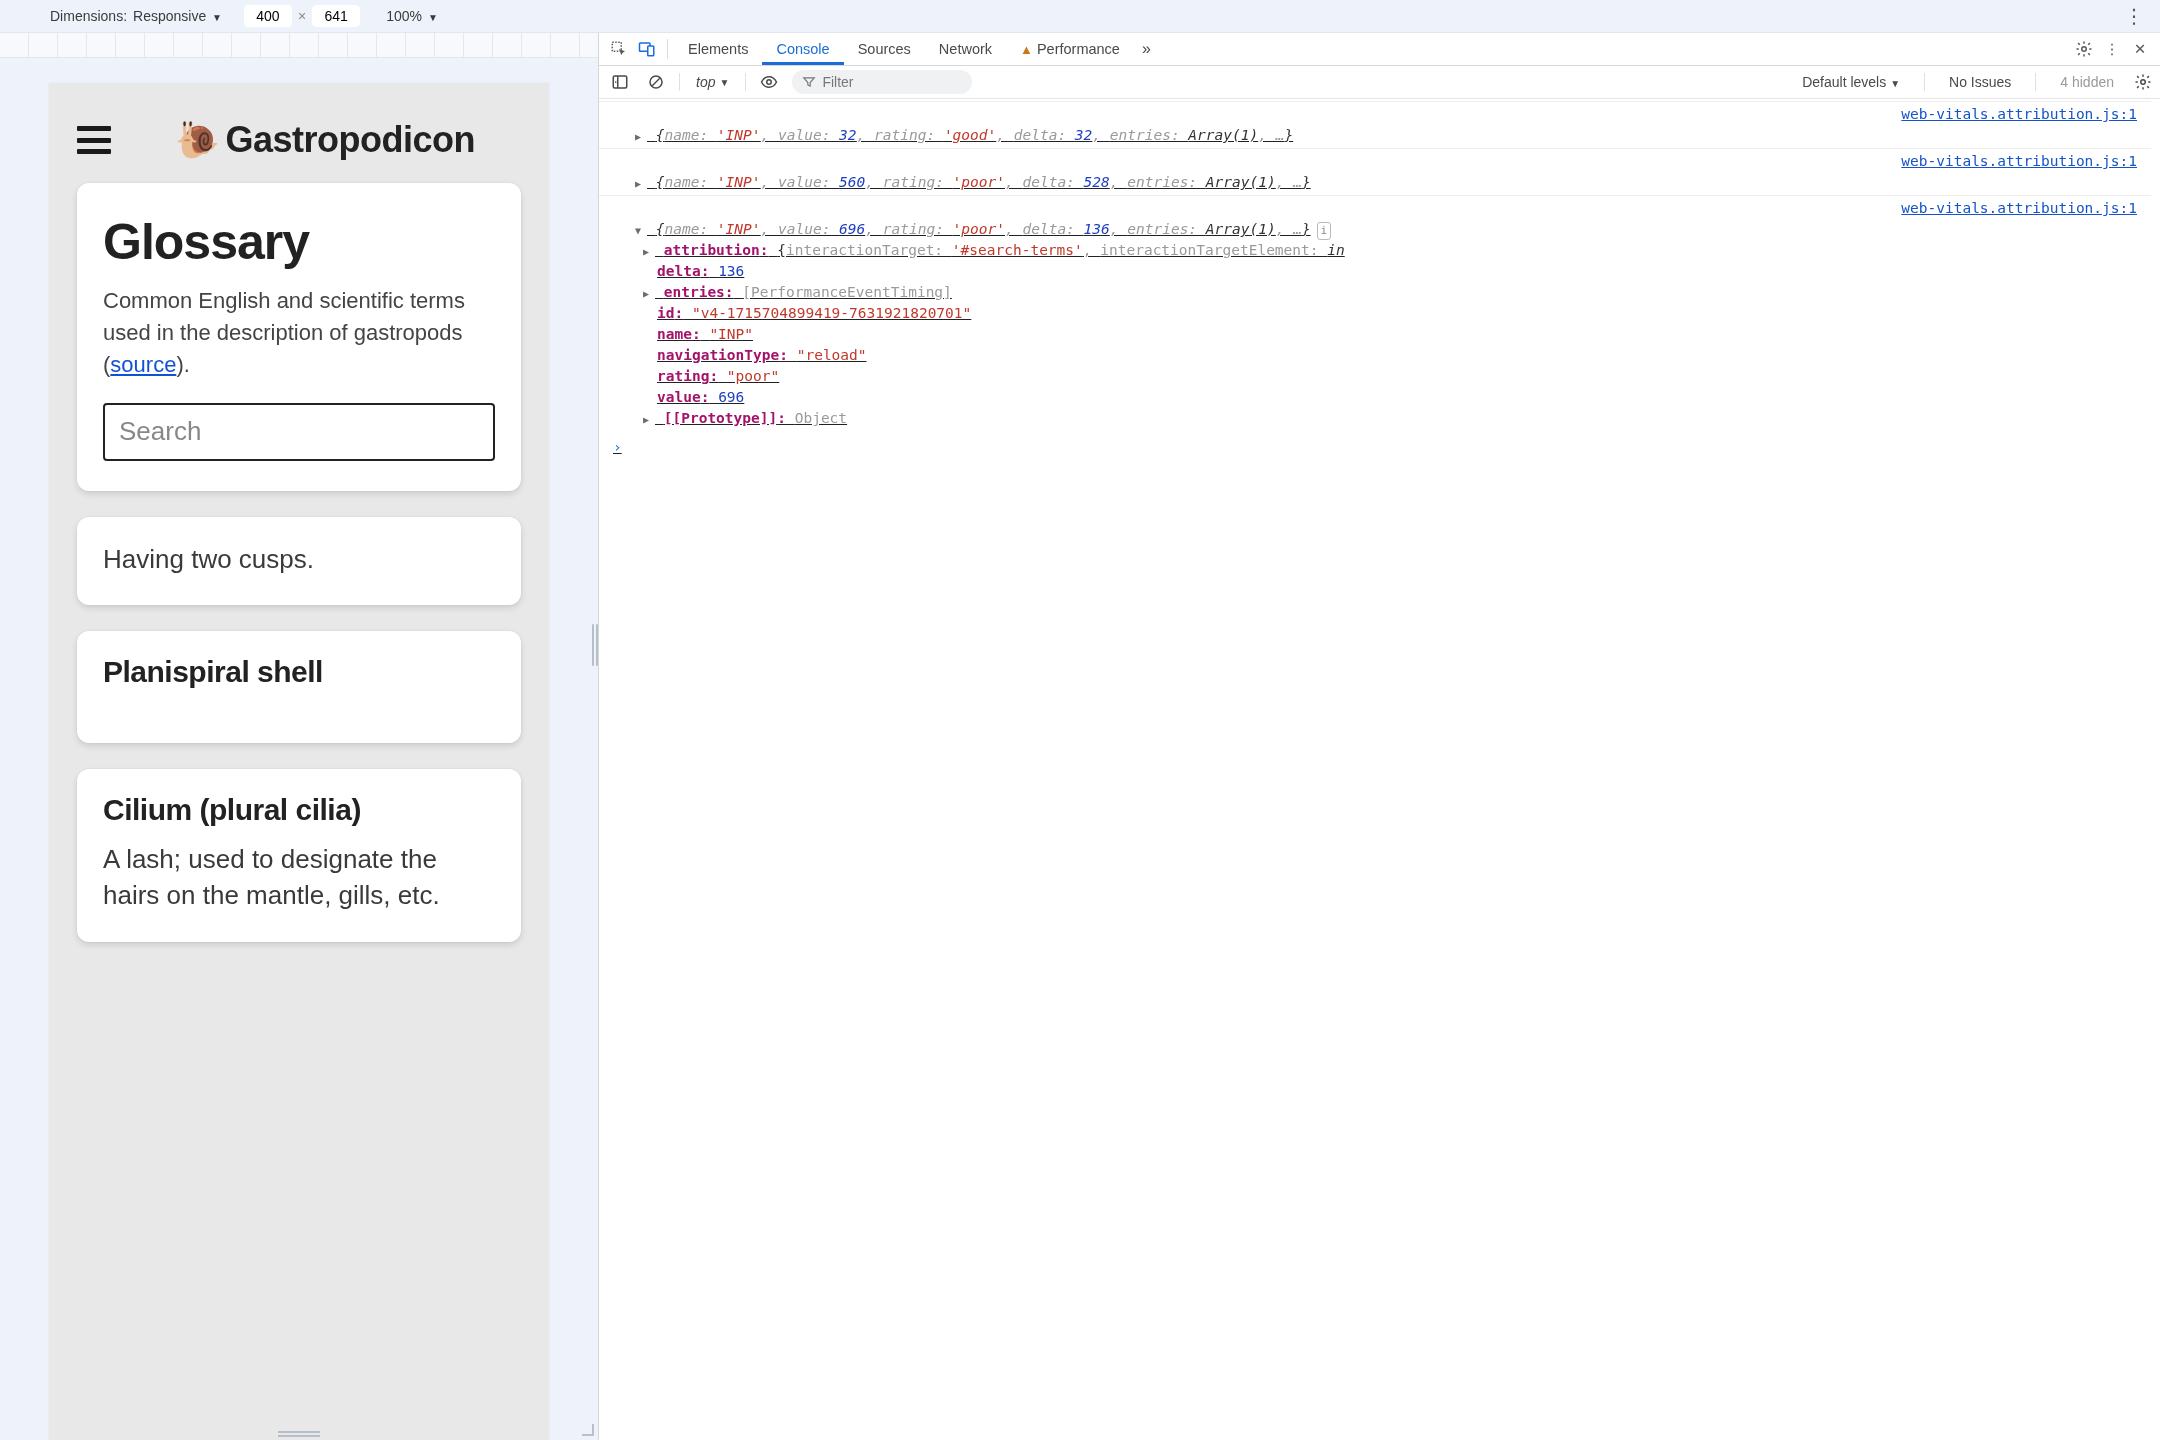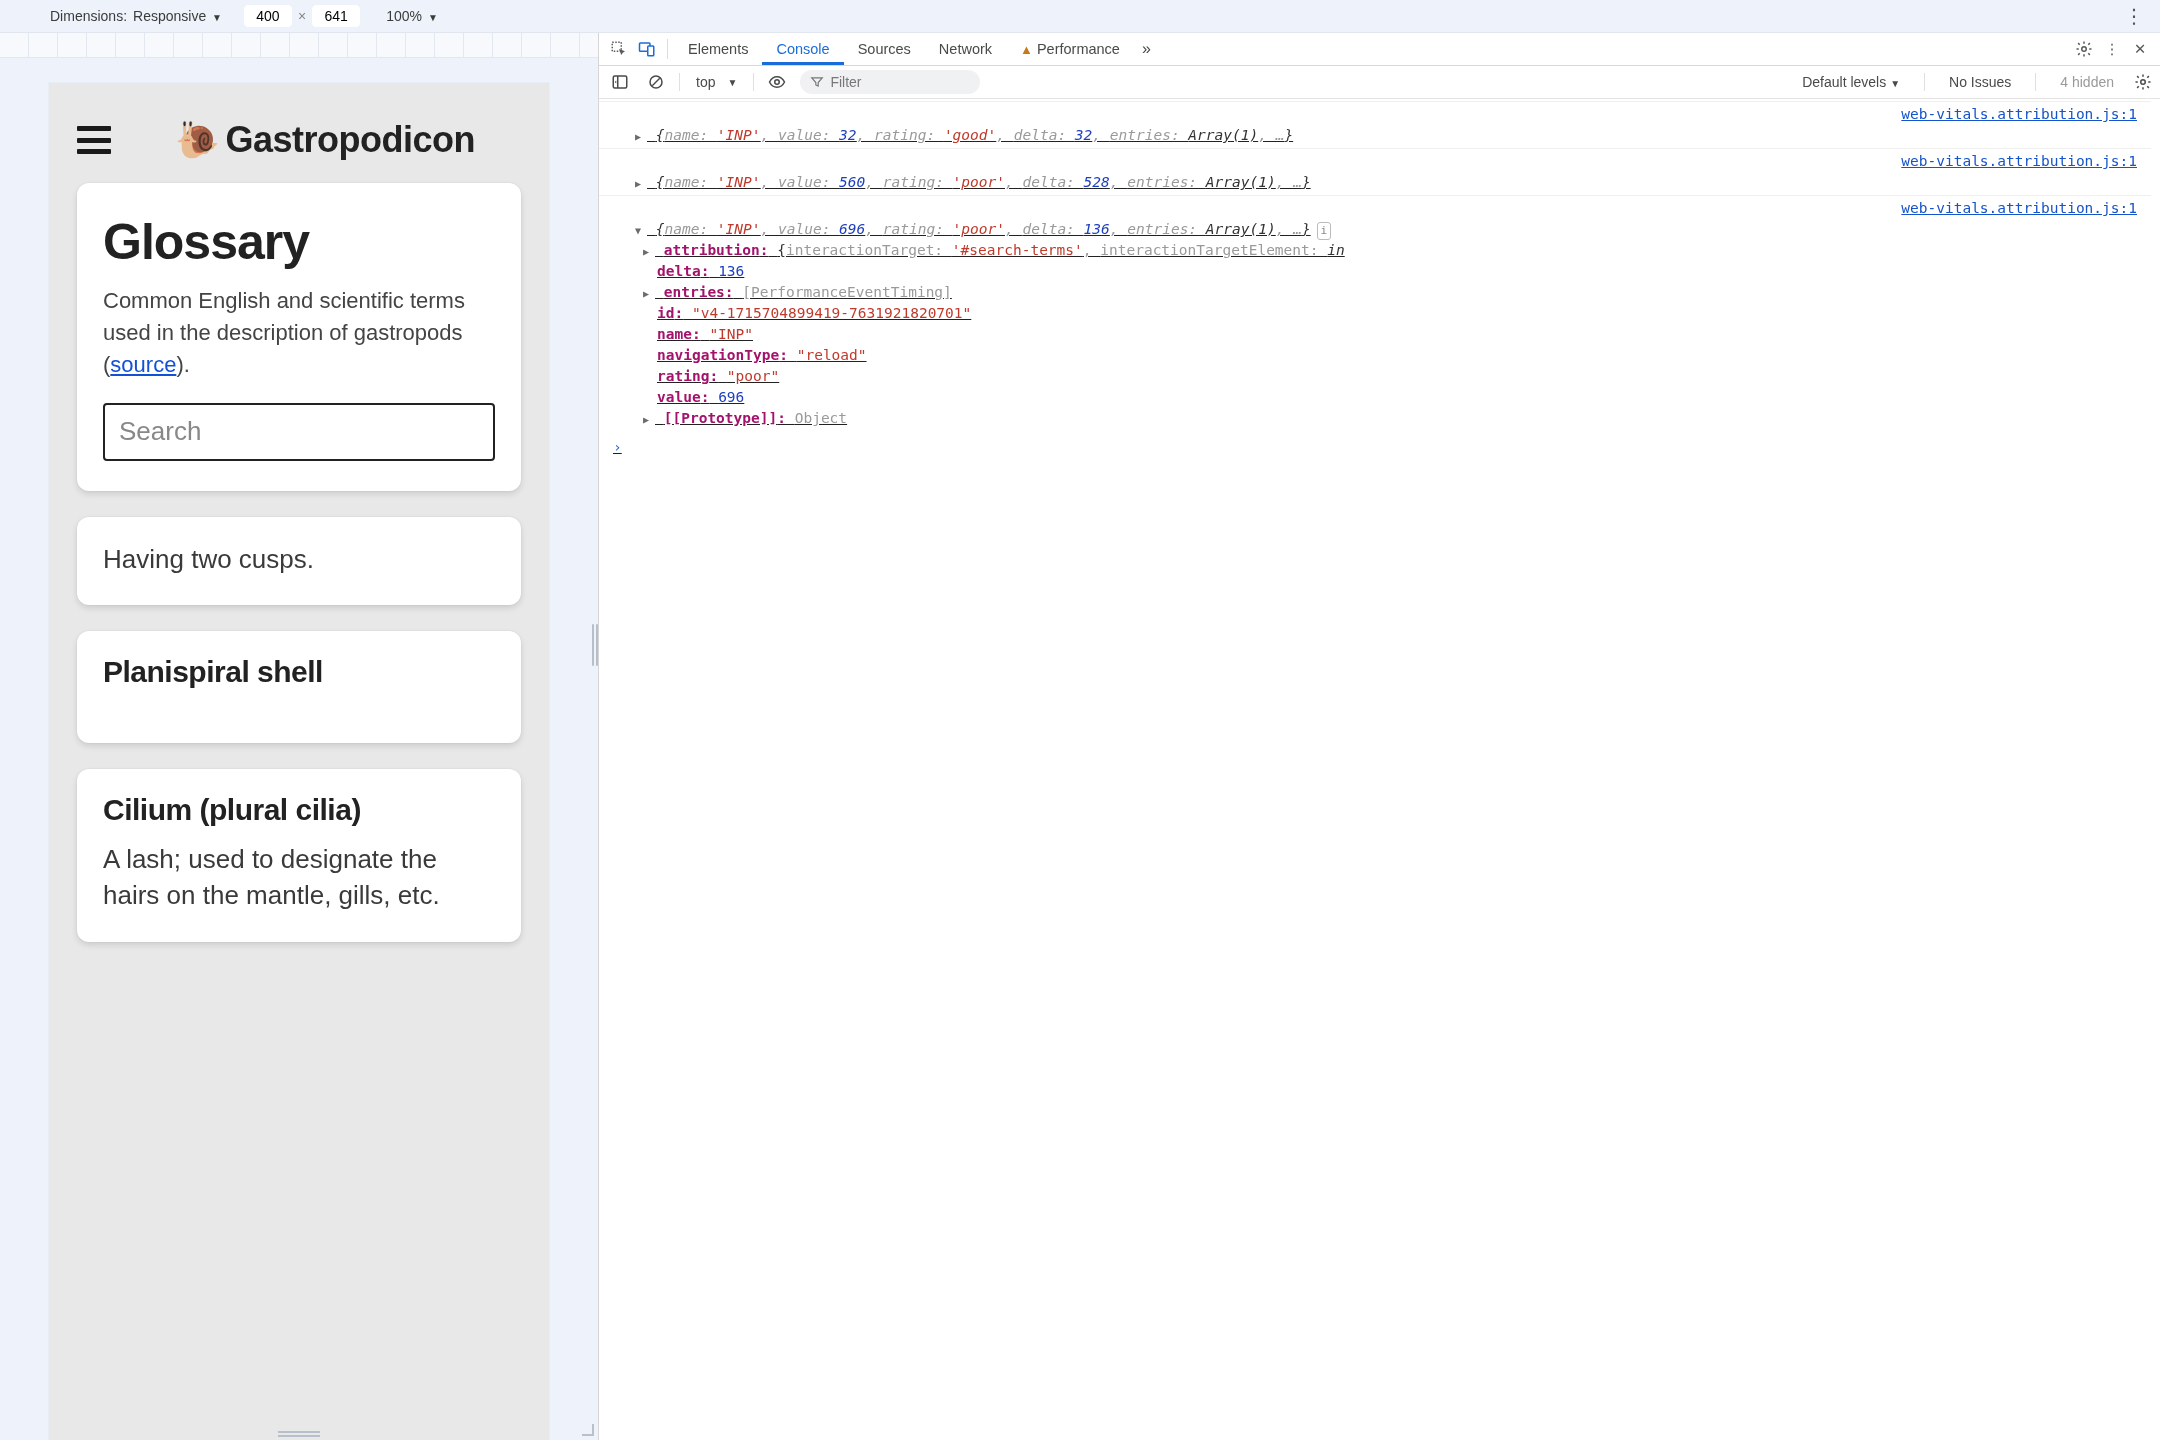--- a/index.html
+++ b/index.html
@@ -113,21 +113,21 @@
   .dt-tabs .warn-tri { color:#c77a1a; margin-right:4px; font-size:13px;}
   .dt-tabs .spacer{flex:1;}
   .dt-tabs .overflow{ font-size:16px; padding:0 8px; cursor:pointer;}
   
   .dt-toolbar {
     height:33px; border-bottom:1px solid #e4e4e4;
     display:flex; align-items:center; font-size:14px; color:#4a4a4a;
     padding:0 8px; gap:10px;
   }
   .dt-toolbar .iconbtn{ cursor:pointer; padding:0 4px;}
-  .dt-toolbar .ctx { display:flex; align-items:center; gap:12px; padding:0 6px;}
+  .dt-toolbar .ctx { display:flex; align-items:center; gap:4px; padding:0 6px;font-style:italic;}
   .dt-toolbar .filter-box {
     background:#f0f1f3; border-radius:14px; height:24px;
     display:flex; align-items:center; padding:0 10px; gap:6px; color:#777;
     flex:0 0 180px;
   }
   .dt-toolbar .levels { margin-left:auto; }
   .dt-toolbar .noissues { margin-left:14px;}
   .dt-toolbar .hidden-count { color:#9a9a9a; margin-left:14px;}
   .dt-toolbar .gear { margin-left:10px; cursor:pointer;}
   

